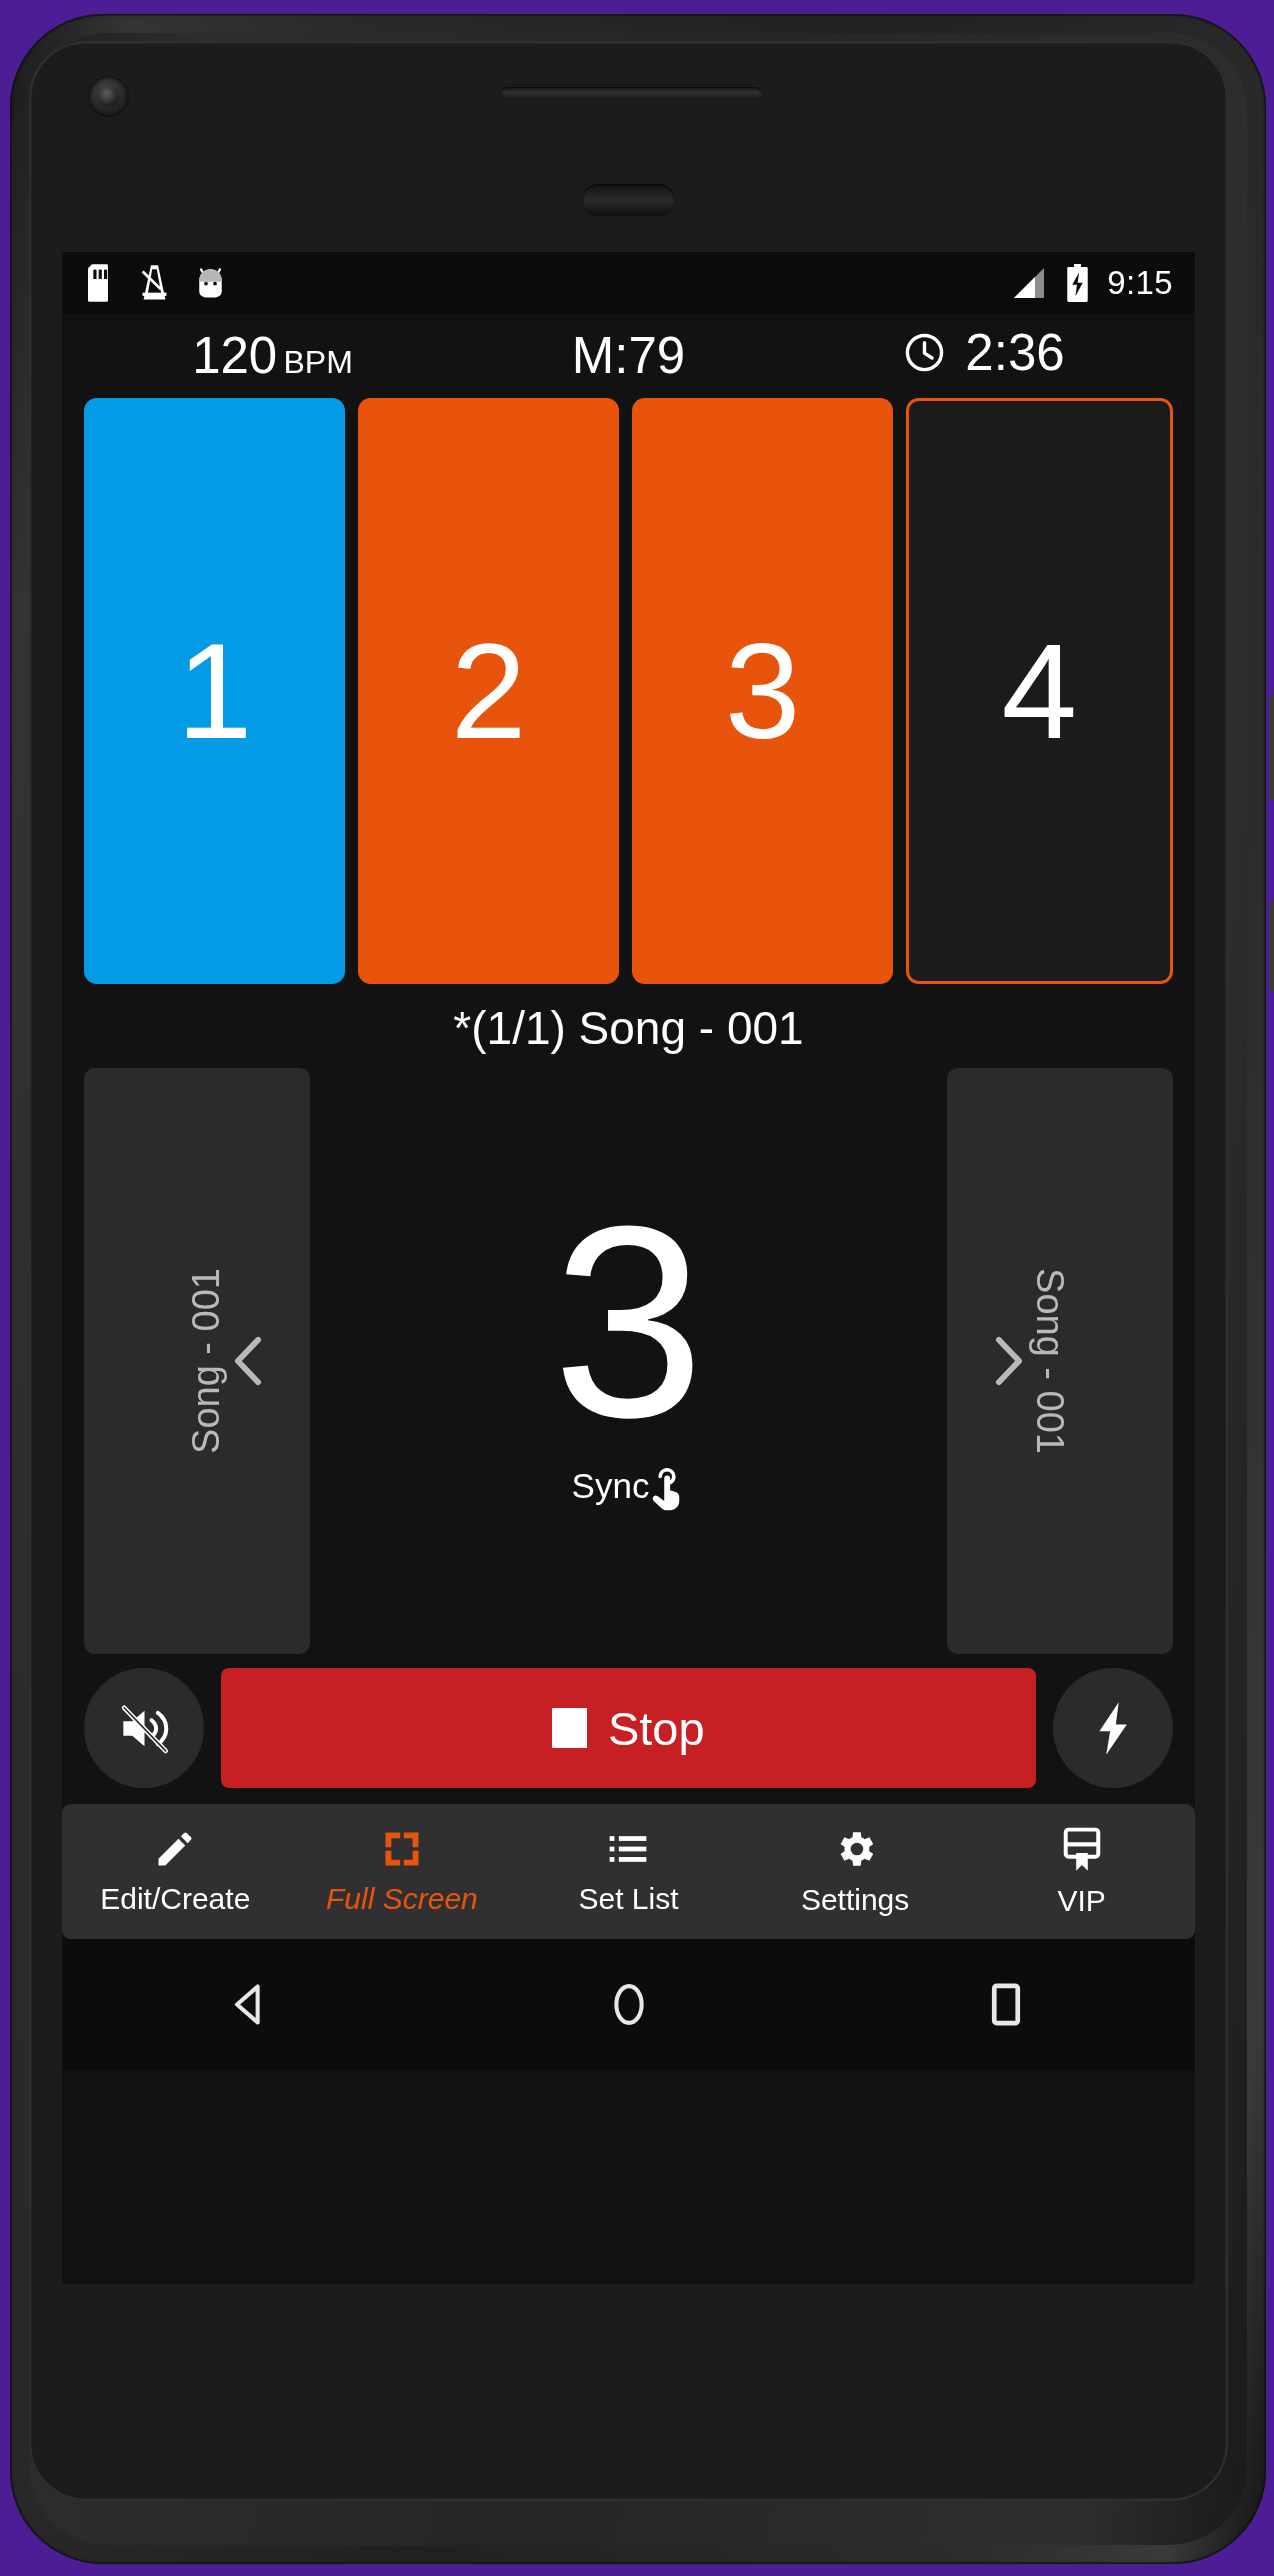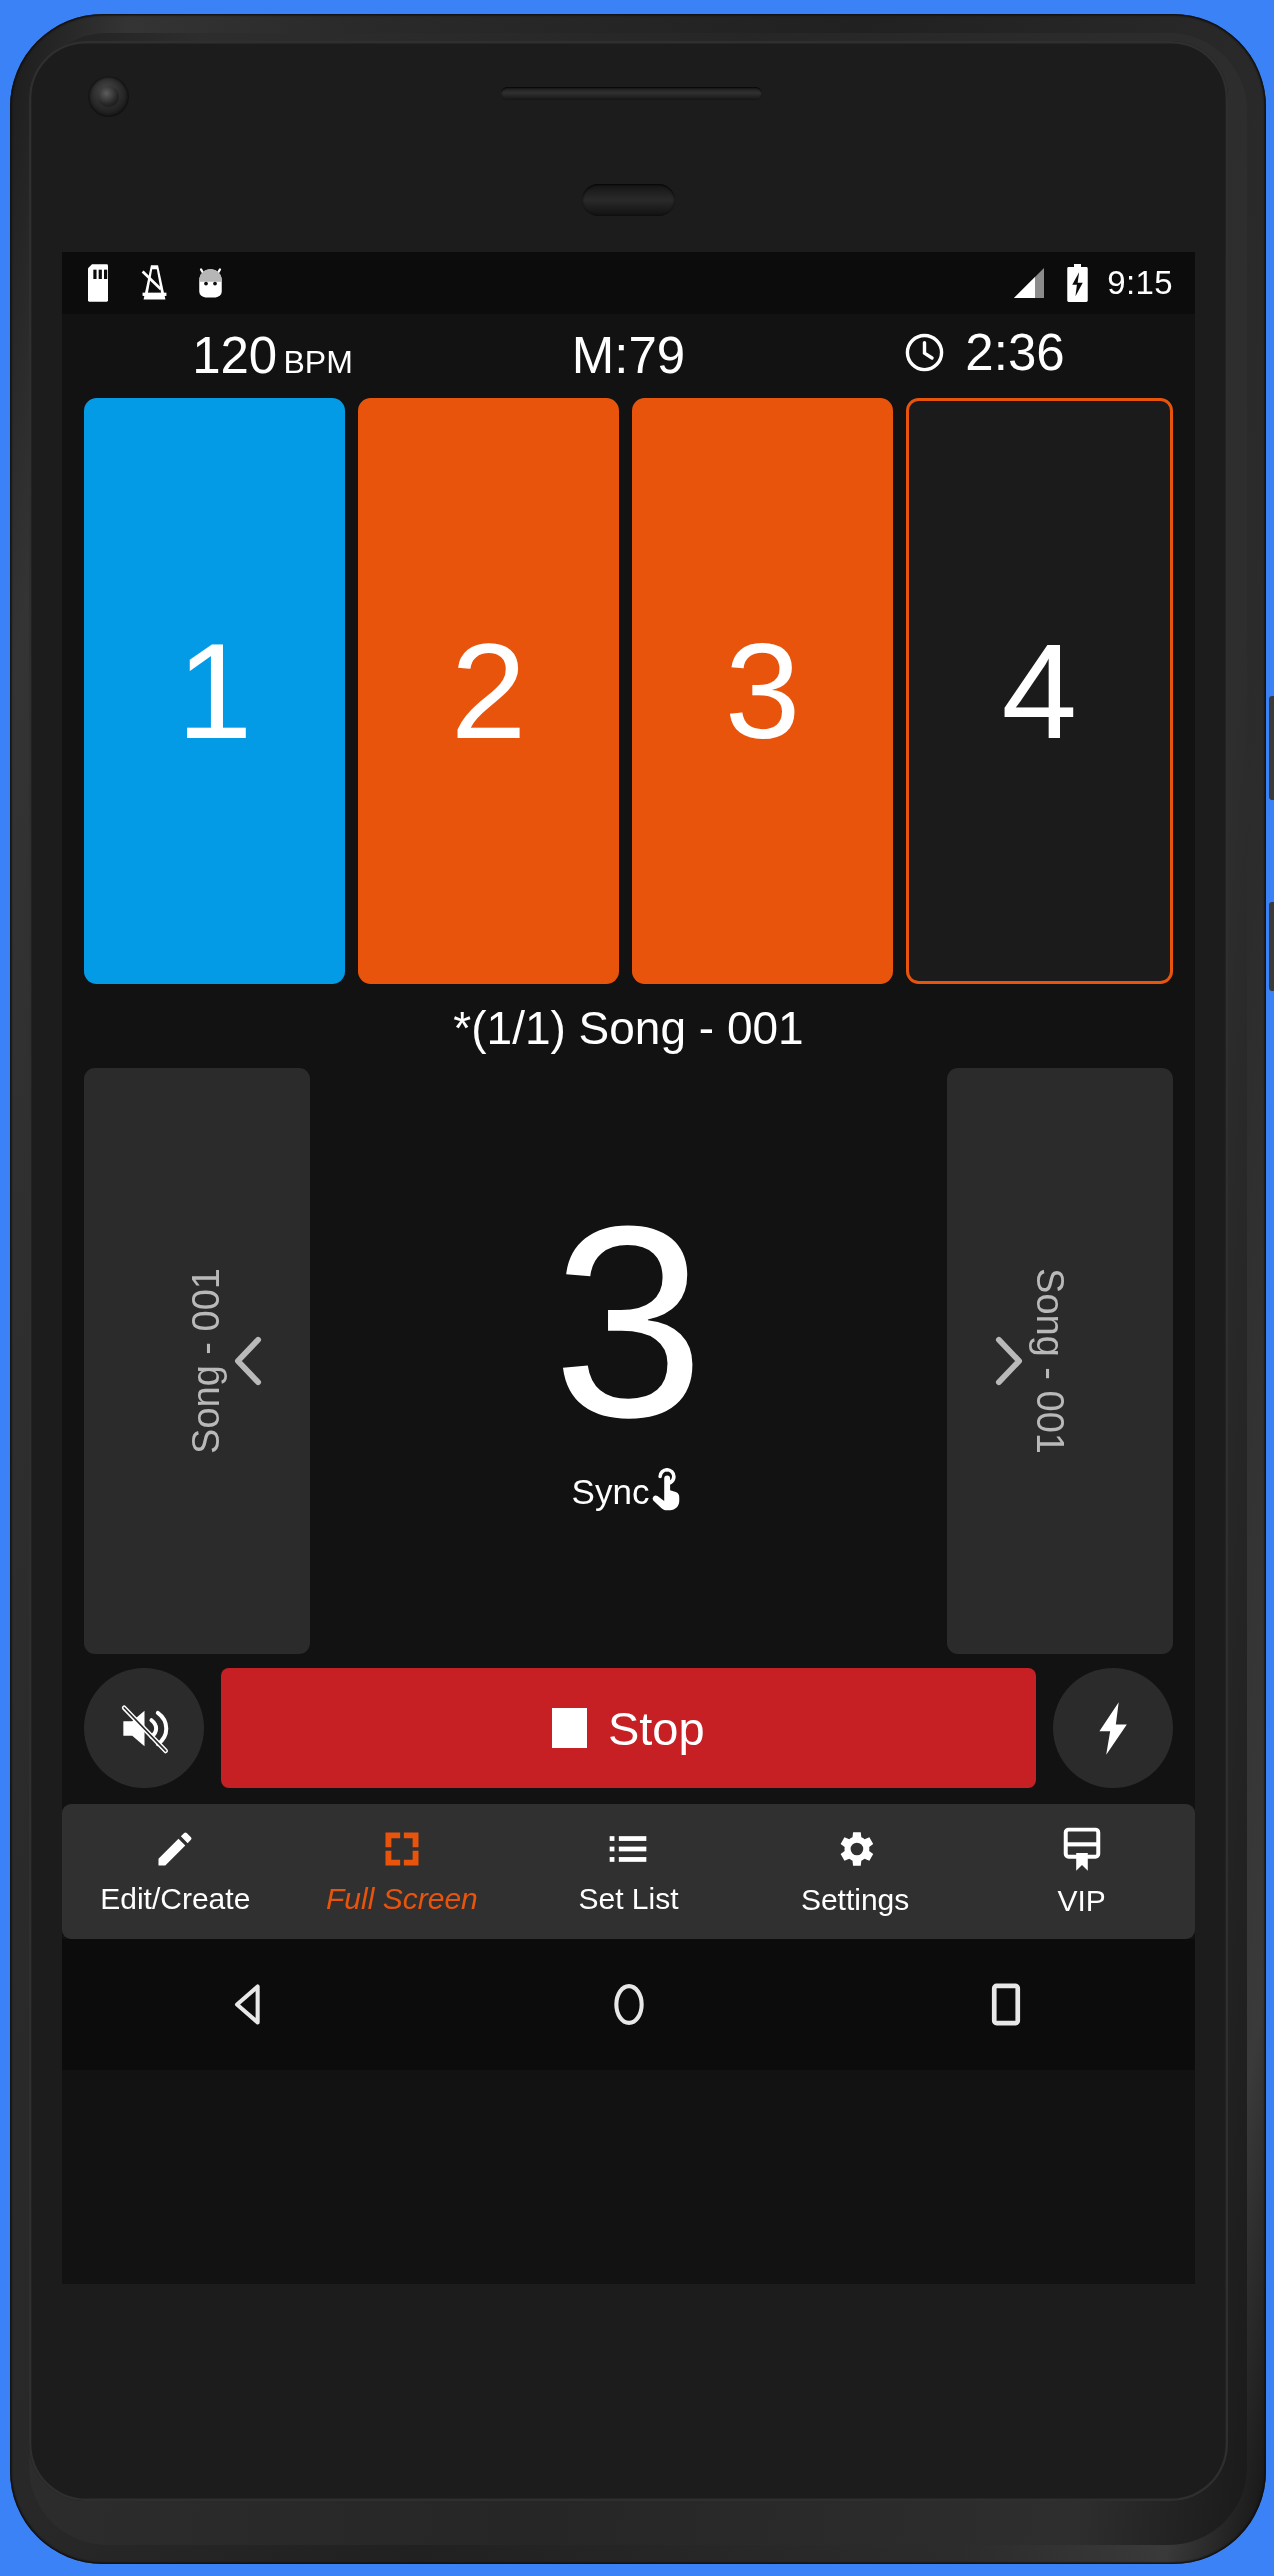--- a/index.html
+++ b/index.html
@@ -7,21 +7,21 @@
   html, body {
     width:1275px; height:2576px;
     background:#000;
     font-family:"Liberation Sans", sans-serif;
     overflow:hidden;
   }
 
   
   #phone-frame{
     position:absolute; left:0; top:0; width:1275px; height:2576px;
-    background:#3b82f6;
+    background:#4c1d95;
   }
   .device-body{
     position:absolute; left:9.5px; top:14.2px; width:1256px; height:2550px;
     border-radius:93px;
     background:linear-gradient(100deg,#1b1b1b 0%,#343434 7%,#2a2a2a 20%,#212121 50%,#2c2c2c 82%,#3a3a3a 94%,#141414 100%);
     box-shadow:inset 0 0 1.6px 1.6px #111;
   }
   .device-inner{
     position:absolute; left:19px; top:19px; right:19px; bottom:19px;
     border-radius:78px;
@@ -142,21 +142,21 @@
 
   .counter-center{
     flex:1; display:flex; flex-direction:column;
     align-items:center; justify-content:center; position:relative;
   }
   .counter-number{
     color:#fff; font-size:273px; line-height:0.92; font-weight:400;
     margin-top:-14.2px;
   }
   .sync-row{
-    display:flex; align-items:flex-end; margin-top:18px;
+    display:flex; align-items:flex-start; margin-top:18px;
   }
   .sync-label{ color:#fff; font-size:35px; }
 
   
   .transport{
     display:flex; align-items:center; gap:17.4px;
     padding:14.2px 22px 16px;
   }
   .round-btn{
     width:120px; height:120px; border-radius:50%;

